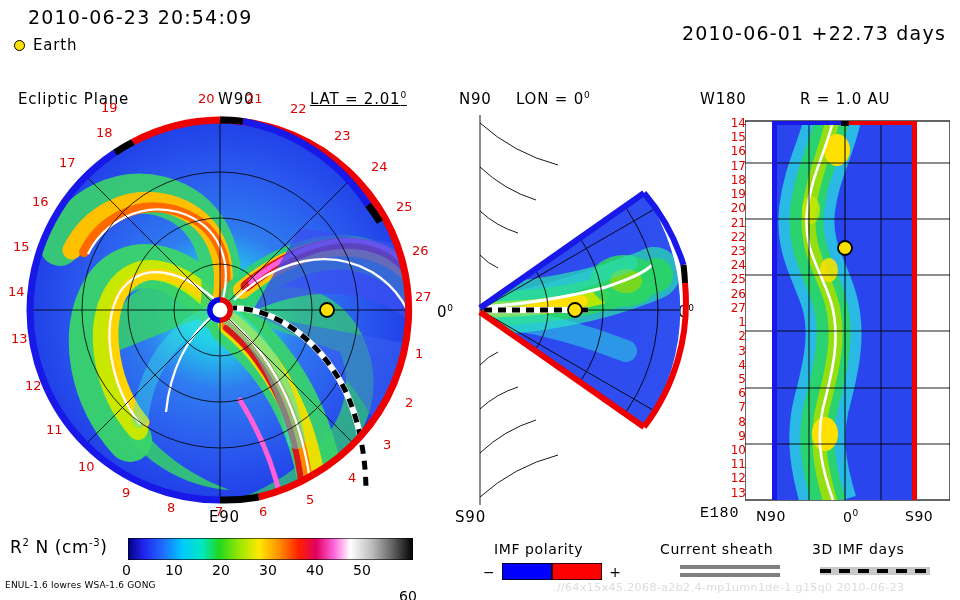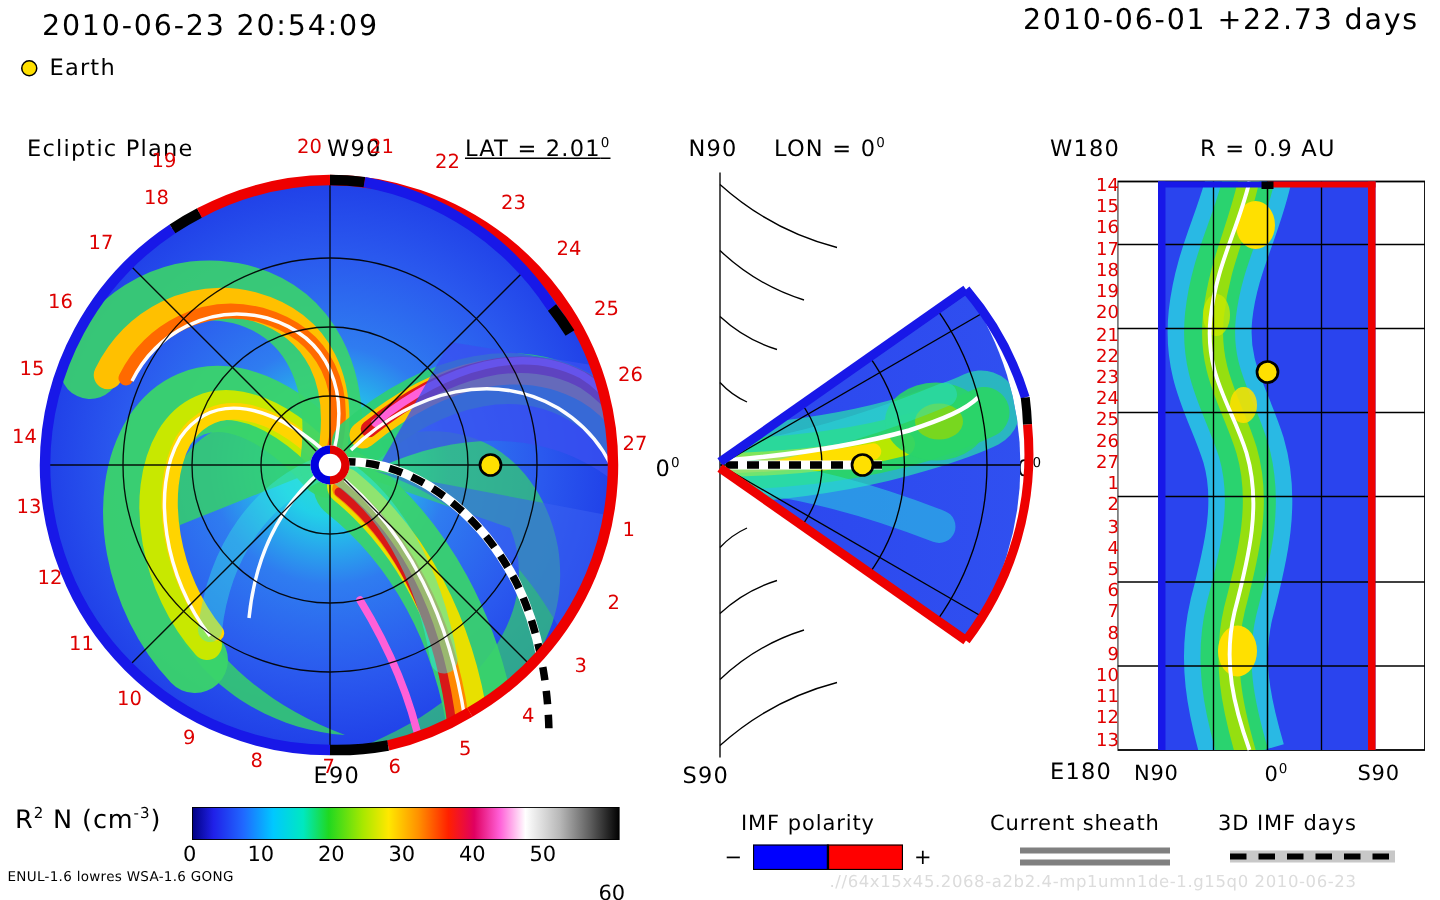--- a/index.html
+++ b/index.html
@@ -18,21 +18,21 @@
   .watermark{font-family:"DejaVu Sans",sans-serif;font-size:11px;color:#dcdcdc;letter-spacing:0.4px;}
   .earth-dot{width:11px;height:11px;border-radius:50%;background:#ffe000;border:1.5px solid #000;box-sizing:border-box;}
   svg{display:block;}
   .nowrap{white-space:nowrap;}
 </style>
 </head>
 <body>
 
 <div class="abs mono-title" style="left:28px;top:6px;text-align:center;">2010-06-23 20:54:09</div>
 
-<div class="abs mono-title" style="right:14px;top:2px;text-align:right;">2010-06-01 +22.73 days</div>
+<div class="abs mono-title" style="right:14px;top:22px;text-align:right;">2010-06-01 +22.73 days</div>
 
 <div class="abs" style="left:14px;top:36px;display:flex;align-items:center;gap:8px;">
   <span class="earth-dot"></span>
   <span class="panel-title">Earth</span>
 </div>
 
 <div class="abs panel-title" style="left:18px;top:90px;">Ecliptic Plane</div>
 
 <div class="abs panel-title nowrap" style="left:310px;top:90px;text-decoration:underline;">
   <span>LAT = 2.01</span><sup style="font-size:9px;">0</sup>
@@ -251,22 +251,22 @@
     <line x1="40" y1="207" x2="204" y2="322" stroke="#ee0000"></line>
     <path d="M 204 88 A 205 205 0 0 1 243.5 160" stroke="#1818e8"></path>
     <path d="M 243.5 160 A 205 205 0 0 1 245 178" stroke="#000000"></path>
     <path d="M 245 178 A 205 205 0 0 1 204 322" stroke="#ee0000"></path>
   </g>
 
   <circle cx="135" cy="205" r="7" fill="#ffe000" stroke="#000" stroke-width="1.8"></circle>
 </svg>
 
 <div class="abs panel-title" style="left:700px;top:90px;">W180</div>
-<div class="abs panel-title" style="left:800px;top:90px;">R = 0.9 AU</div>
-<div class="abs panel-title" style="left:700px;top:505px;">E180</div>
+<div class="abs panel-title" style="left:800px;top:90px;">R = 1.0 AU</div>
+<div class="abs panel-title" style="left:700px;top:505px;font-family:Liberation Mono, monospace;">E180</div>
 
 <div class="abs axlab" style="left:756px;top:508px;">N90</div>
 <div class="abs axlab nowrap" style="left:843px;top:508px;">
   <span>0</span><sup style="font-size:9px;">0</sup>
 </div>
 <div class="abs axlab" style="left:905px;top:508px;">S90</div>
 
 <svg class="abs" style="left:745px;top:118px;" width="205" height="385" viewBox="0 0 205 385">
   <defs>
     <clipPath id="slabClip">

